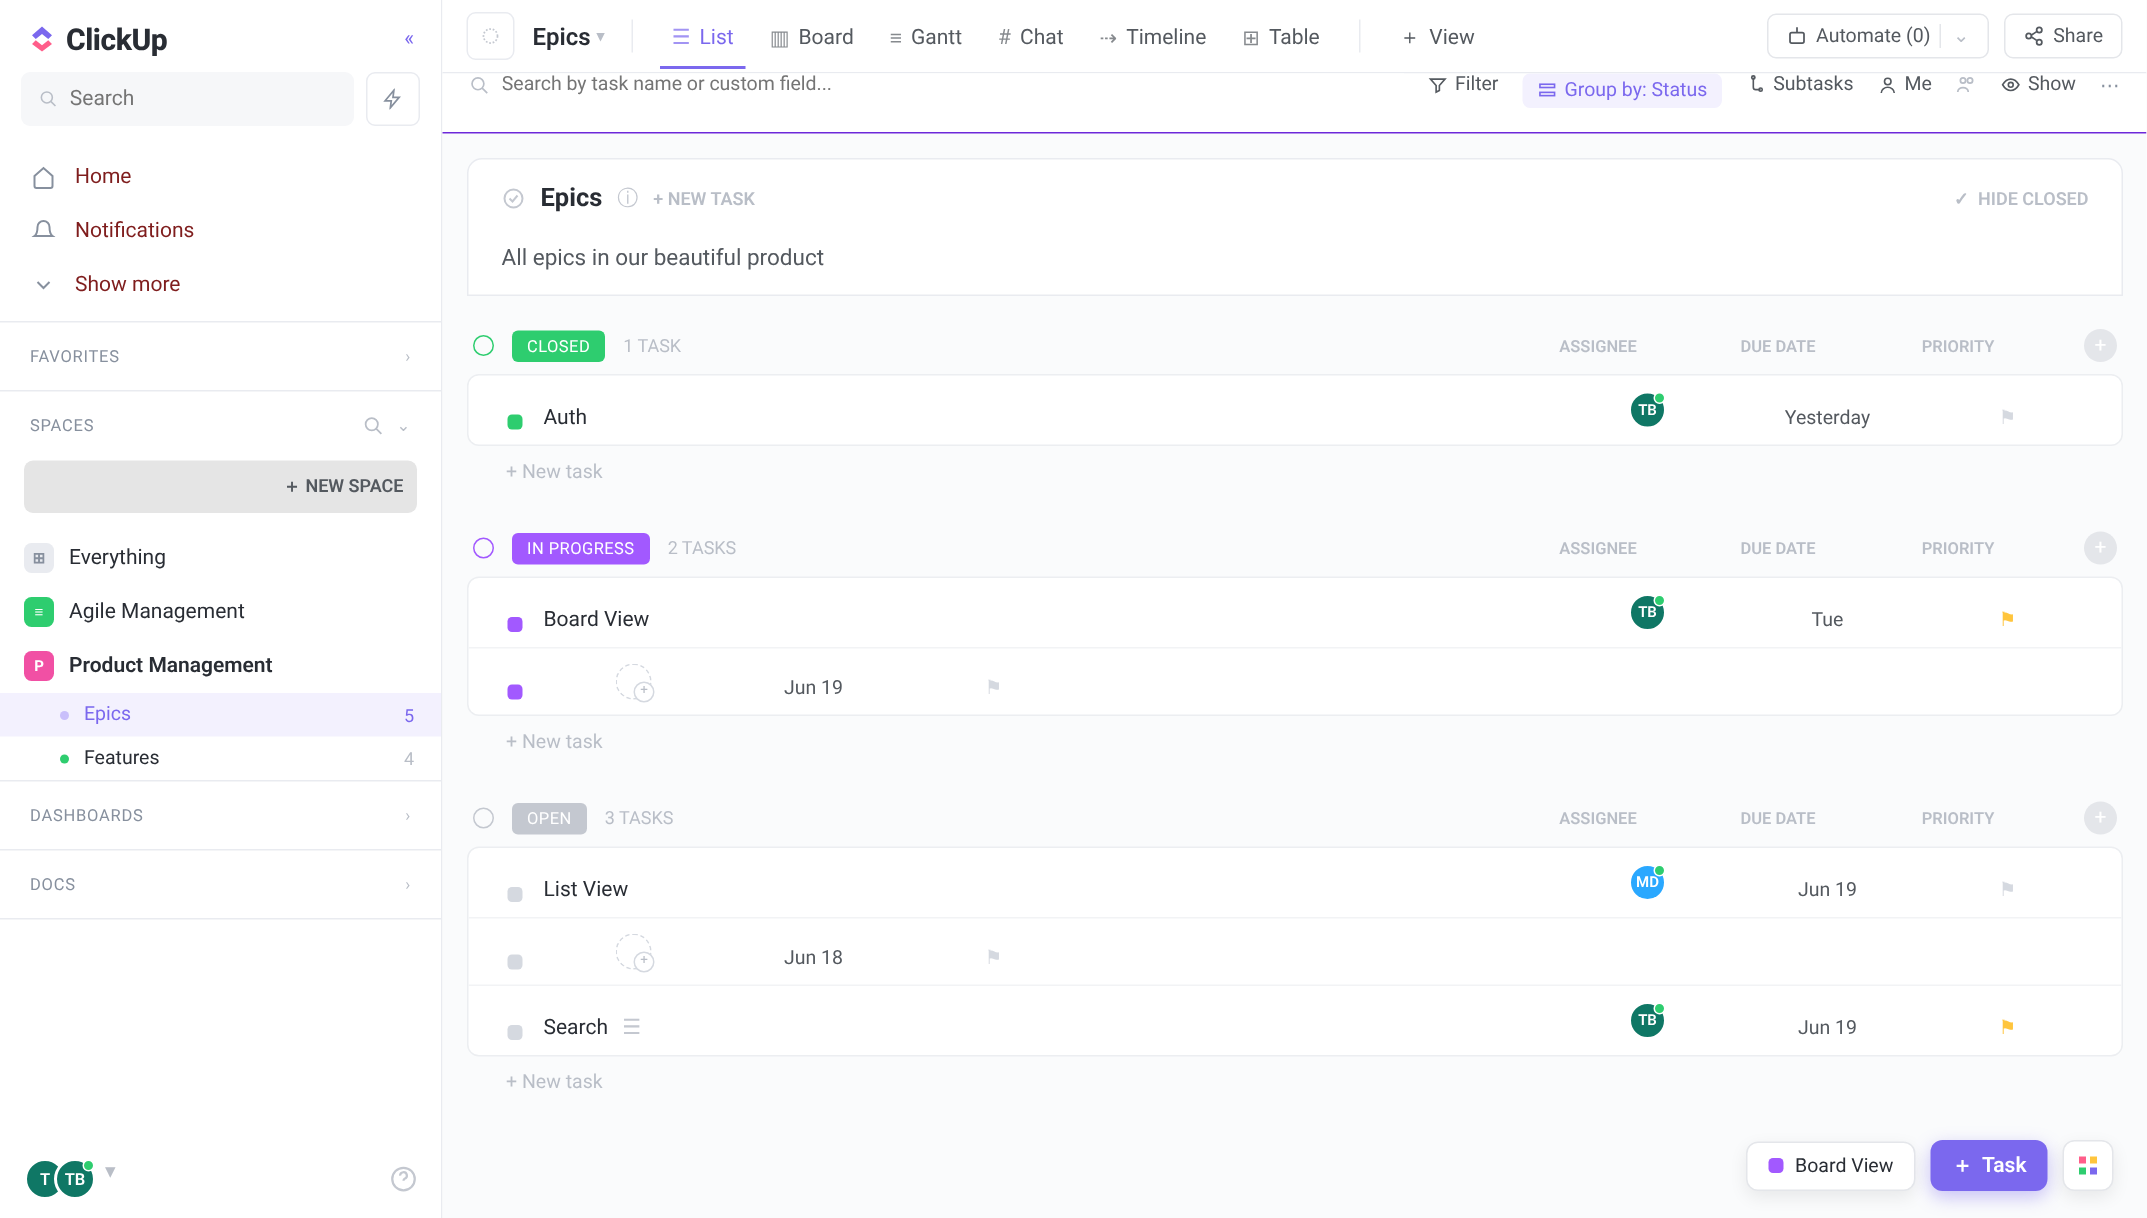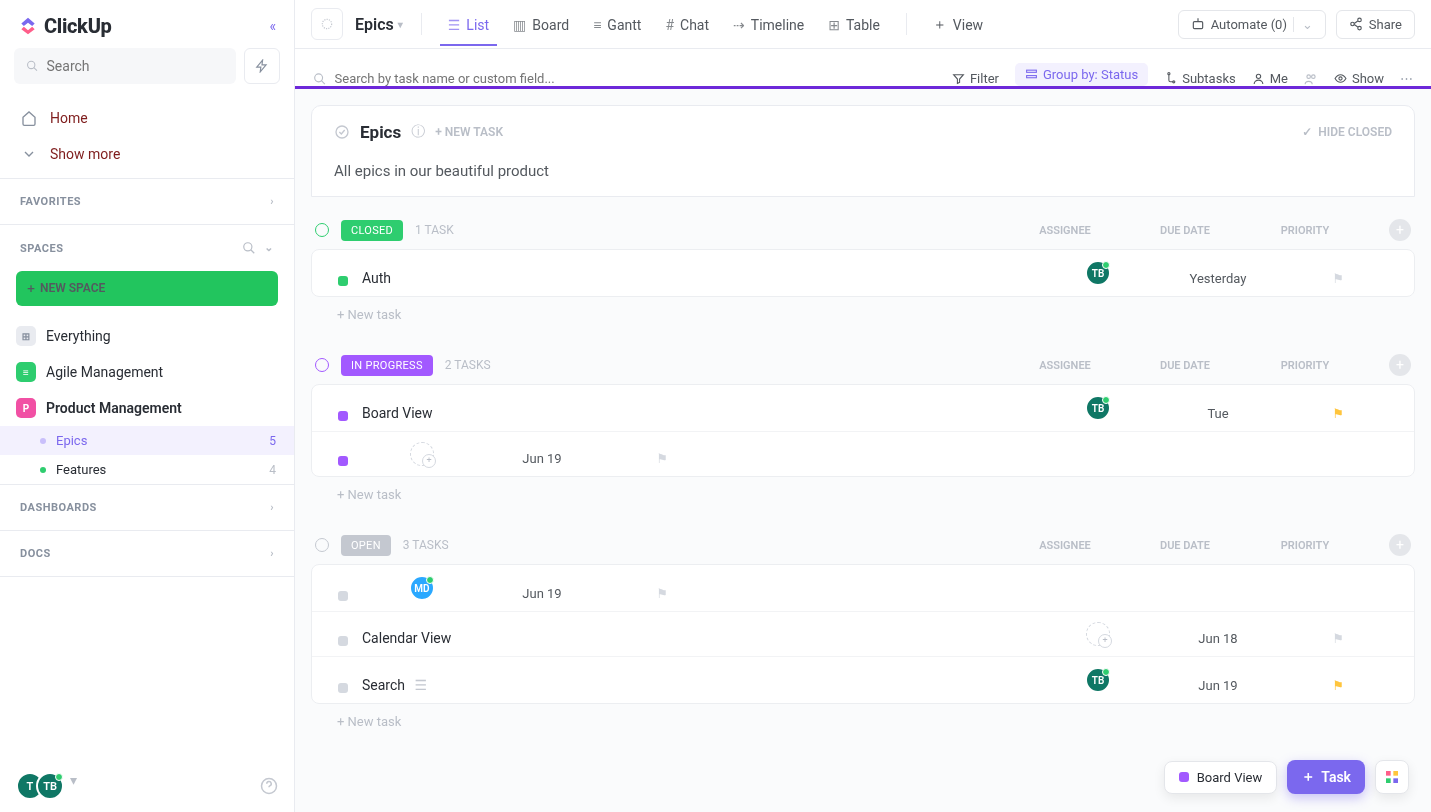--- a/index.html
+++ b/index.html
@@ -9,23 +9,23 @@
 .logo{display:flex;align-items:center;gap:6px;font-weight:800;font-size:20px;letter-spacing:-0.3px}
 .chevrons{color:#7b68ee;font-size:14px;cursor:pointer}
 .sb-search-row{display:flex;gap:8px;padding:0 14px 10px}
 .sb-search{flex:1;display:flex;align-items:center;gap:8px;background:#f6f7f9;border-radius:6px;padding:8px 12px;color:#87909e}
 .sb-search input{border:none;background:transparent;outline:none;font-size:14px;color:#292d34;width:100%}
 .ai-btn{width:36px;height:36px;border:1px solid #e9ebf0;border-radius:6px;display:flex;align-items:center;justify-content:center;color:#87909e;cursor:pointer}
 .sb-nav{padding:6px 0;border-bottom:1px solid #e9ebf0}
 .sb-item{display:flex;align-items:center;gap:12px;padding:9px 20px;color:#7f1d1d;cursor:pointer}
 .sb-icon{width:18px;height:18px;display:inline-flex;align-items:center;justify-content:center;color:#87909e}
 .sb-section{border-bottom:1px solid #e9ebf0}
-.sb-section-hd{display:flex;align-items:flex-end;justify-content:space-between;padding:16px 20px;color:#87909e;font-size:11px;font-weight:700;letter-spacing:0.5px;cursor:pointer}
+.sb-section-hd{display:flex;align-items:flex-start;justify-content:space-between;padding:16px 20px;color:#87909e;font-size:11px;font-weight:400;letter-spacing:0.5px;cursor:pointer}
 .sb-section-hd .actions{display:flex;gap:8px;color:#b9bec7}
-.new-space{margin:0 16px 12px;background:#22c55e;border-radius:6px;padding:9px;text-align:left;color:#54595f;font-size:12px;font-weight:600;cursor:pointer}
+.new-space{margin:0 16px 12px;background:#e5e5e5;border-radius:6px;padding:9px;text-align:right;color:#54595f;font-size:12px;font-weight:600;cursor:pointer}
 .space-row{display:flex;align-items:center;gap:10px;padding:8px 16px;cursor:pointer}
 .space-ico{width:20px;height:20px;border-radius:5px;display:flex;align-items:center;justify-content:center;font-size:10px;font-weight:700;color:#fff}
 .space-ico.grid{background:#e9ebf0;color:#87909e}
 .space-ico.green{background:#2ecd6f}
 .space-ico.pink{background:#f150a4}
 .space-row.active{font-weight:600}
 .folder-row{display:flex;align-items:center;justify-content:space-between;padding:7px 18px 7px 40px;cursor:pointer;font-size:13px}
 .folder-row .dot{width:6px;height:6px;border-radius:50%;margin-right:10px}
 .folder-row .left{display:flex;align-items:center}
 .folder-row.sel{background:#f3f1fe;color:#7b68ee}
@@ -43,21 +43,21 @@
 .crumb-ico{width:32px;height:32px;border:1px solid #e9ebf0;border-radius:6px;display:flex;align-items:center;justify-content:center;color:#b9bec7;margin-right:4px}
 .crumb-title{font-weight:600;font-size:16px;display:flex;align-items:center;gap:4px;cursor:pointer}
 .crumb-title .caret{color:#b9bec7;font-size:10px}
 .vsep{width:1px;height:22px;background:#e9ebf0;margin:0 10px}
 .view-tab{display:flex;align-items:center;gap:6px;padding:14px 8px 12px;color:#54595f;cursor:pointer;font-size:14px}
 .view-tab.active{color:#7b68ee;border-bottom:2px solid #7b68ee;padding-bottom:11px}
 .view-tab .vi{color:inherit;opacity:.7}
 .topbar-right{margin-left:auto;display:flex;gap:10px}
 .btn{border:1px solid #e4e6ea;background:#fff;border-radius:6px;padding:6px 12px;display:flex;align-items:center;gap:6px;color:#54595f;font-size:13px;cursor:pointer}
 
-.filterbar{height:40px;background:#fff;border-bottom:3px solid #6d28d9;display:flex;align-items:flex-end;padding:0 18px;gap:16px;font-size:13px;color:#54595f}
+.filterbar{height:40px;background:#fff;border-bottom:1px solid #6d28d9;display:flex;align-items:flex-start;padding:0 18px;gap:16px;font-size:13px;color:#54595f}
 .filterbar .sinput{flex:1;display:flex;align-items:center;gap:8px;color:#b9bec7}
 .filterbar .sinput input{border:none;outline:none;font-size:13px;width:100%}
 .filt{display:flex;align-items:center;gap:5px;cursor:pointer}
 .filt.pill{background:#f3f1fe;color:#7b68ee;padding:4px 10px;border-radius:5px}
 .dots{color:#87909e;cursor:pointer}
 
 .content{flex:1;overflow:auto;padding:0 16px 90px}
 .list-header{background:#fff;border:1px solid #e9ebf0;border-radius:10px 10px 0 0;margin-top:16px;padding:16px 22px}
 .lh-row{display:flex;align-items:center;gap:10px}
 .lh-title{font-weight:700;font-size:17px}
@@ -136,20 +136,28 @@
         <span class="sb-icon">
           <svg width="16" height="16" viewBox="0 0 24 24" fill="none" stroke="currentColor" stroke-width="2">
             <path d="M3 11l9-8 9 8v10a2 2 0 0 1-2 2H5a2 2 0 0 1-2-2z"></path>
           </svg>
         </span>
         <span>Home</span>
       </div>
     <div class="sb-item">
         <span class="sb-icon">
           <svg width="16" height="16" viewBox="0 0 24 24" fill="none" stroke="currentColor" stroke-width="2">
+            <path d="M18 8a6 6 0 1 0-12 0c0 7-3 9-3 9h18s-3-2-3-9"></path>
+          </svg>
+        </span>
+        <span>Notifications</span>
+      </div>
+    <div class="sb-item">
+        <span class="sb-icon">
+          <svg width="16" height="16" viewBox="0 0 24 24" fill="none" stroke="currentColor" stroke-width="2">
             <path d="M6 9l6 6 6-6"></path>
           </svg>
         </span>
         <span>Show more</span>
       </div>
   </div>
   <div class="sb-section">
     <div class="sb-section-hd">
       <span>FAVORITES</span>
       <span class="actions">›</span>
@@ -427,31 +435,31 @@
         <div class="gcol">ASSIGNEE</div>
         <div class="gcol">DUE DATE</div>
         <div class="gcol">PRIORITY</div>
       </div>
       <div class="gadd">+</div>
     </div>
     <div class="tasks">
 
         <div class="task">
           <span class="tsq gray"></span>
+          <span class="tname">List View</span>
           <div class="tcol">
                 <span class="av small md">MD<span class="pres"></span></span>
               </div>
           <div class="tcol">Jun 19</div>
           <div class="tcol">
                 <span class="flag ">⚑</span>
               </div>
         </div>
         <div class="task">
           <span class="tsq gray"></span>
-          <span class="tname">Calendar View</span>
           <div class="tcol">
                 <span class="assn-empty"></span>
               </div>
           <div class="tcol">Jun 18</div>
           <div class="tcol">
                 <span class="flag ">⚑</span>
               </div>
         </div>
         <div class="task">
           <span class="tsq gray"></span>

